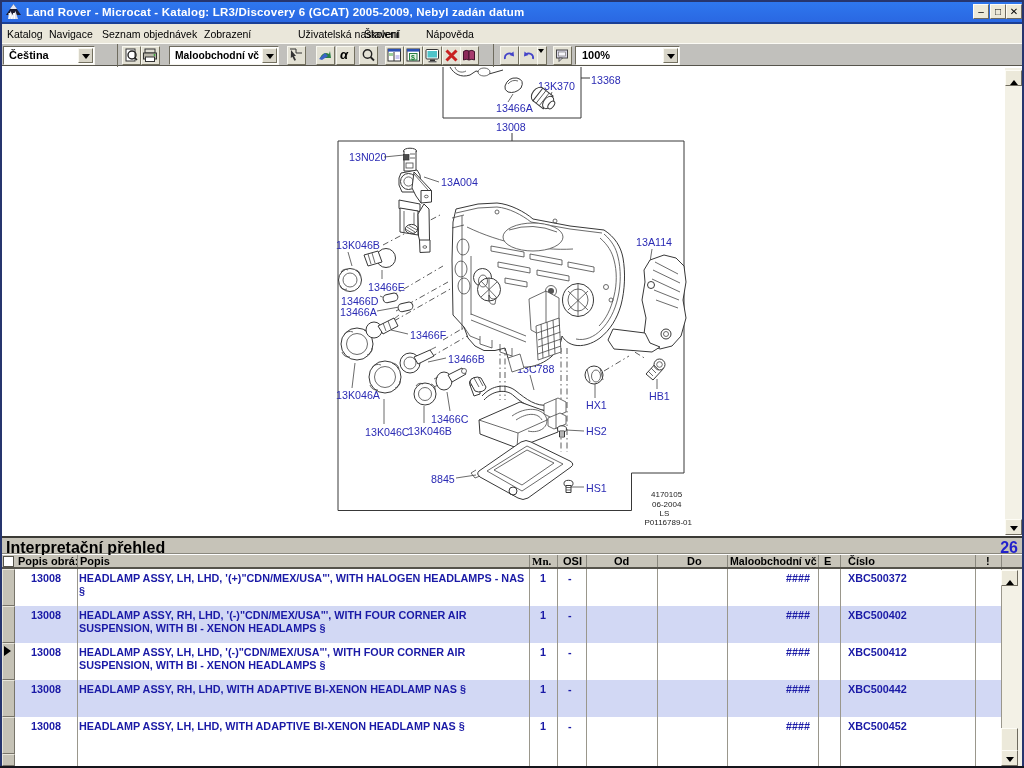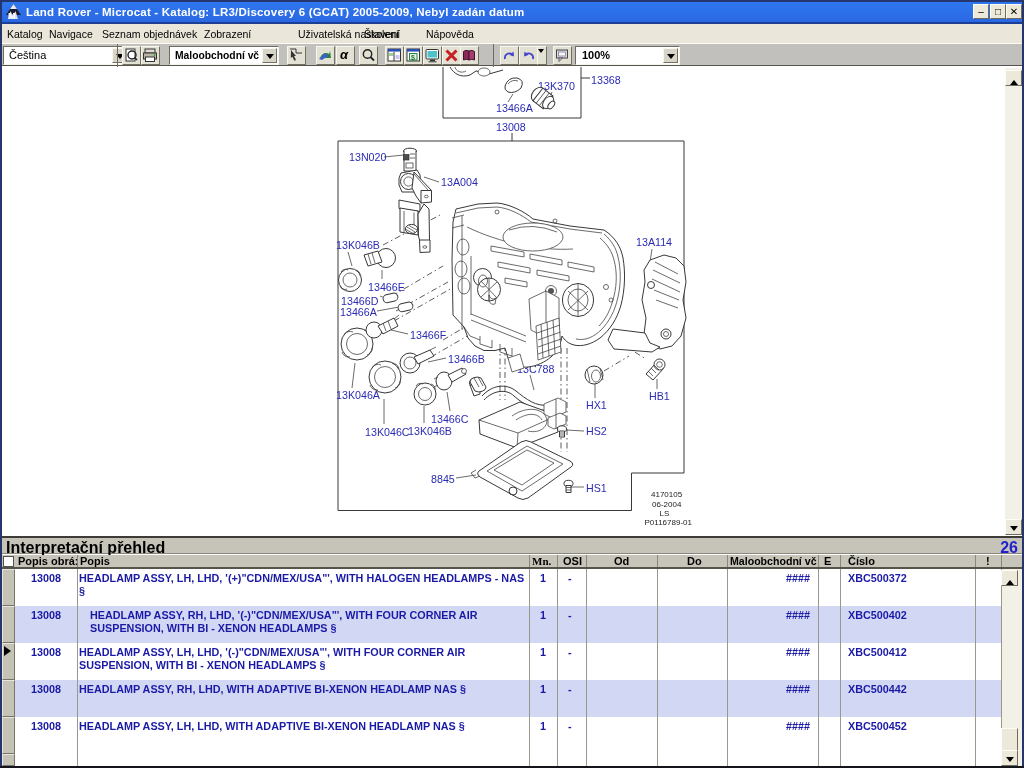--- a/index.html
+++ b/index.html
@@ -64,21 +64,21 @@
  <div id="menu" class="abs">
   <span style="left:5px;">Katalog</span>
       <span style="left:47px;">Navigace</span>
   <span style="left:100px;">Seznam objednávek</span>
       <span style="left:202px;">Zobrazení</span>
   <span style="left:256px;padding-left:40px;">Uživatelská nastavení</span>
       <span style="left:362px;">Školení</span>
   <span style="left:404px;padding-left:20px;">Nápověda</span>
  </div>
  <div id="toolbar" class="abs">
-  <div class="combo" style="left:1px;top:2px;width:126px;height:19px;">
+  <div class="combo" style="left:1px;top:2px;width:92px;height:19px;font-weight:bold;">
         <span style="position:absolute;left:5px;top:2px;">Čeština</span>
         <span class="arr"></span>
       </div>
   <div style="position:absolute;left:115px;top:0;width:1px;height:23px;background:#6f6c5f;"></div>
   <div class="tbtn" style="left:120px;"><svg width="17" height="17" viewBox="0 0 17 17">
           <rect x="3" y="2" width="9" height="12" fill="#fff" stroke="#333" stroke-width="1"></rect>
           <circle cx="9" cy="8" r="4" fill="none" stroke="#222" stroke-width="1.4"></circle>
           <line x1="11.5" y1="10.5" x2="14" y2="13" stroke="#222" stroke-width="1.6"></line>
         </svg></div>
   <div class="tbtn" style="left:139px;"><svg width="17" height="17" viewBox="0 0 17 17">
@@ -475,21 +475,21 @@
   <div class="gut" style="top:185px;height:12px;"></div>
 
   <div class="cell" style="left:29px;top:3px;">13008</div>
   <div class="cell" style="left:77px;top:3px;width:456px;">HEADLAMP ASSY, LH, LHD, '(+)"CDN/MEX/USA"', WITH HALOGEN HEADLAMPS - NAS<br>§</div>
   <div class="cell" style="left:538px;top:3px;">1</div>
   <div class="cell" style="left:566px;top:3px;">-</div>
   <div class="cell" style="left:784px;top:3px;">####</div>
   <div class="cell" style="left:846px;top:3px;">XBC500372</div>
 
   <div class="cell" style="left:29px;top:40px;">13008</div>
-  <div class="cell" style="left:77px;top:40px;width:456px;padding-left:11px;">HEADLAMP ASSY, RH, LHD, '(-)"CDN/MEX/USA"', WITH FOUR CORNER AIR<br>SUSPENSION, WITH BI - XENON HEADLAMPS §</div>
+  <div class="cell" style="left:77px;top:40px;width:456px;">HEADLAMP ASSY, RH, LHD, '(-)"CDN/MEX/USA"', WITH FOUR CORNER AIR<br>SUSPENSION, WITH BI - XENON HEADLAMPS §</div>
   <div class="cell" style="left:538px;top:40px;">1</div>
   <div class="cell" style="left:566px;top:40px;">-</div>
   <div class="cell" style="left:784px;top:40px;">####</div>
   <div class="cell" style="left:846px;top:40px;">XBC500402</div>
 
   <div class="cell" style="left:29px;top:77px;">13008</div>
   <div class="cell" style="left:77px;top:77px;width:456px;">HEADLAMP ASSY, LH, LHD, '(-)"CDN/MEX/USA"', WITH FOUR CORNER AIR<br>SUSPENSION, WITH BI - XENON HEADLAMPS §</div>
   <div class="cell" style="left:538px;top:77px;">1</div>
   <div class="cell" style="left:566px;top:77px;">-</div>
   <div class="cell" style="left:784px;top:77px;">####</div>

